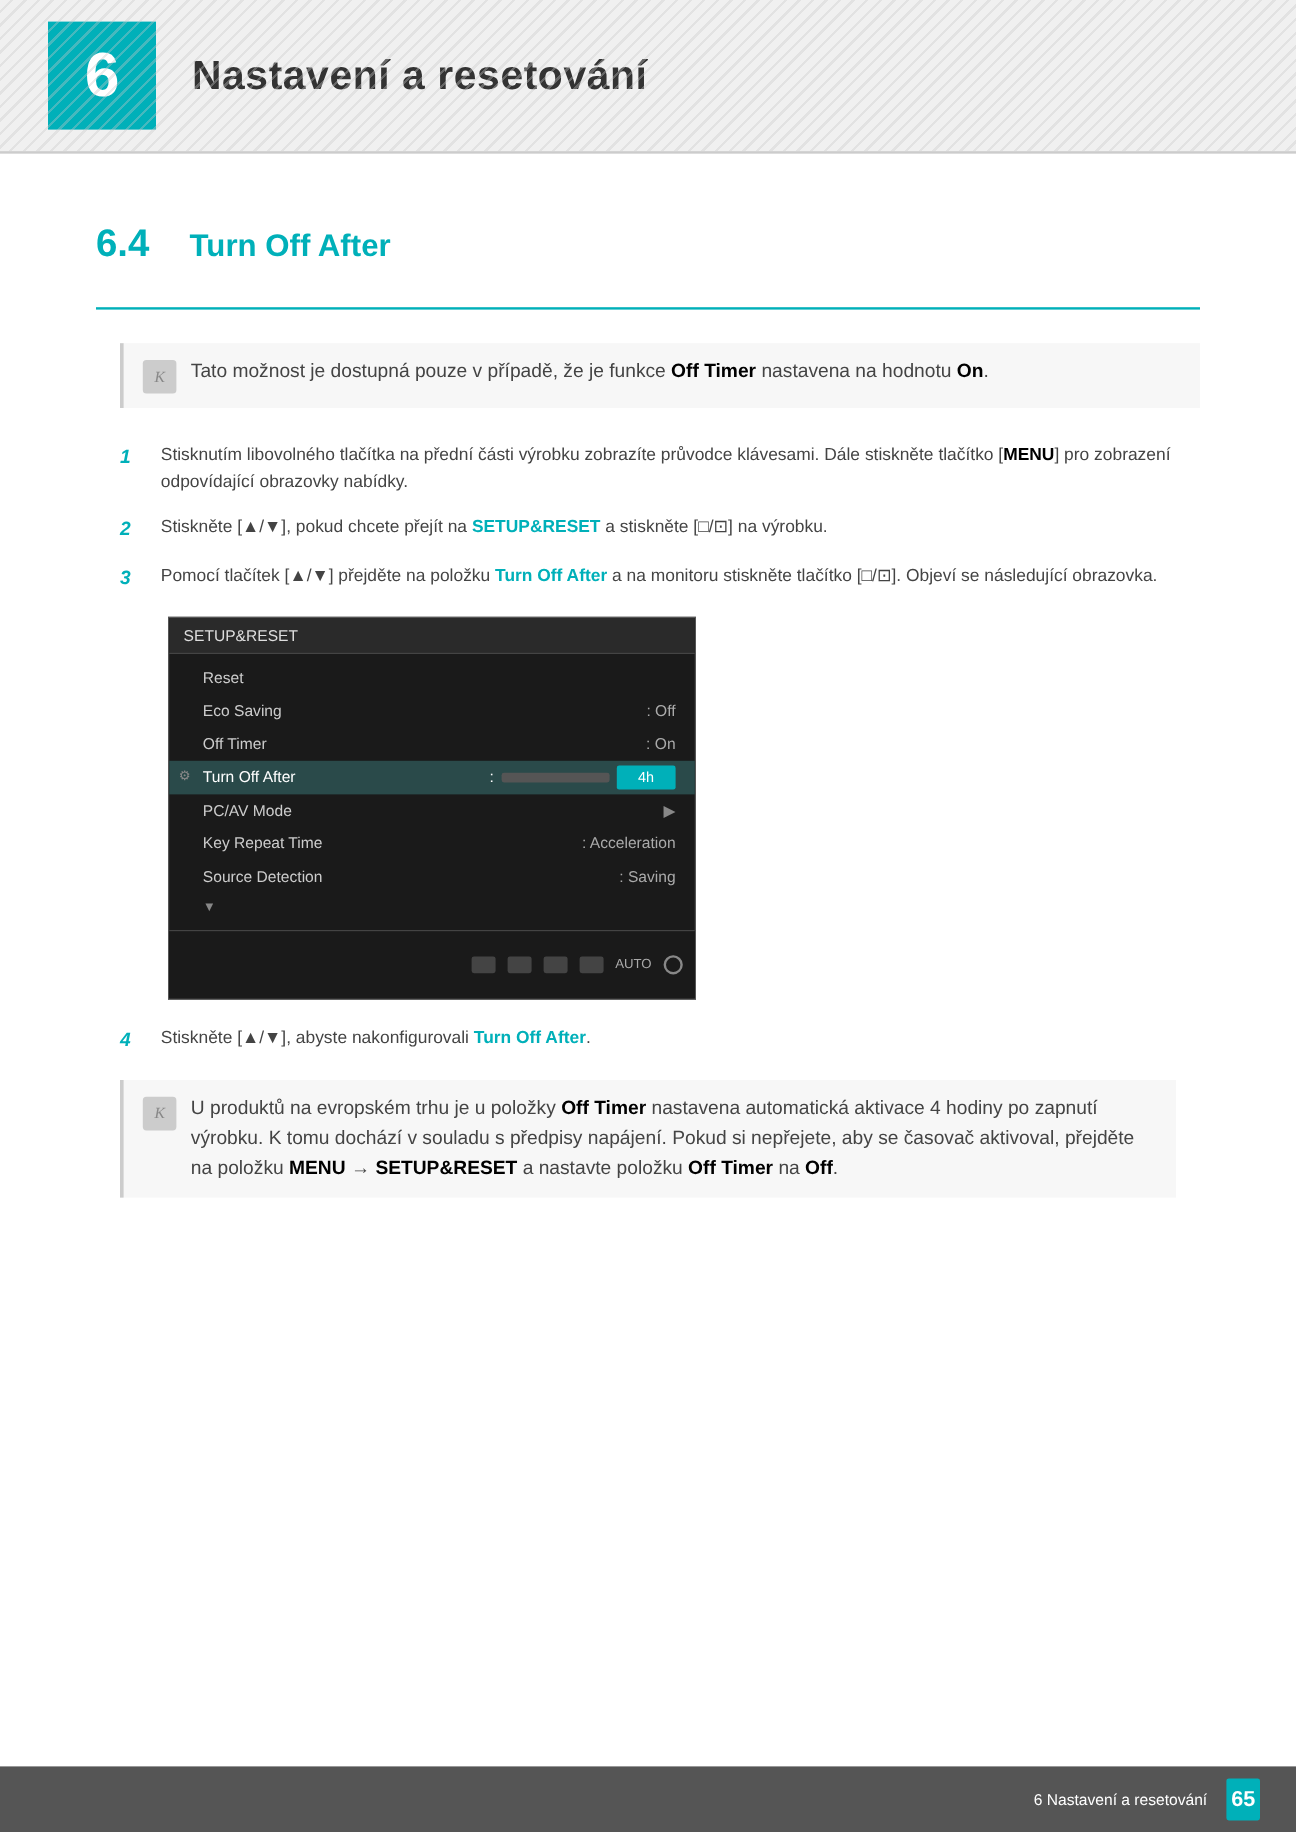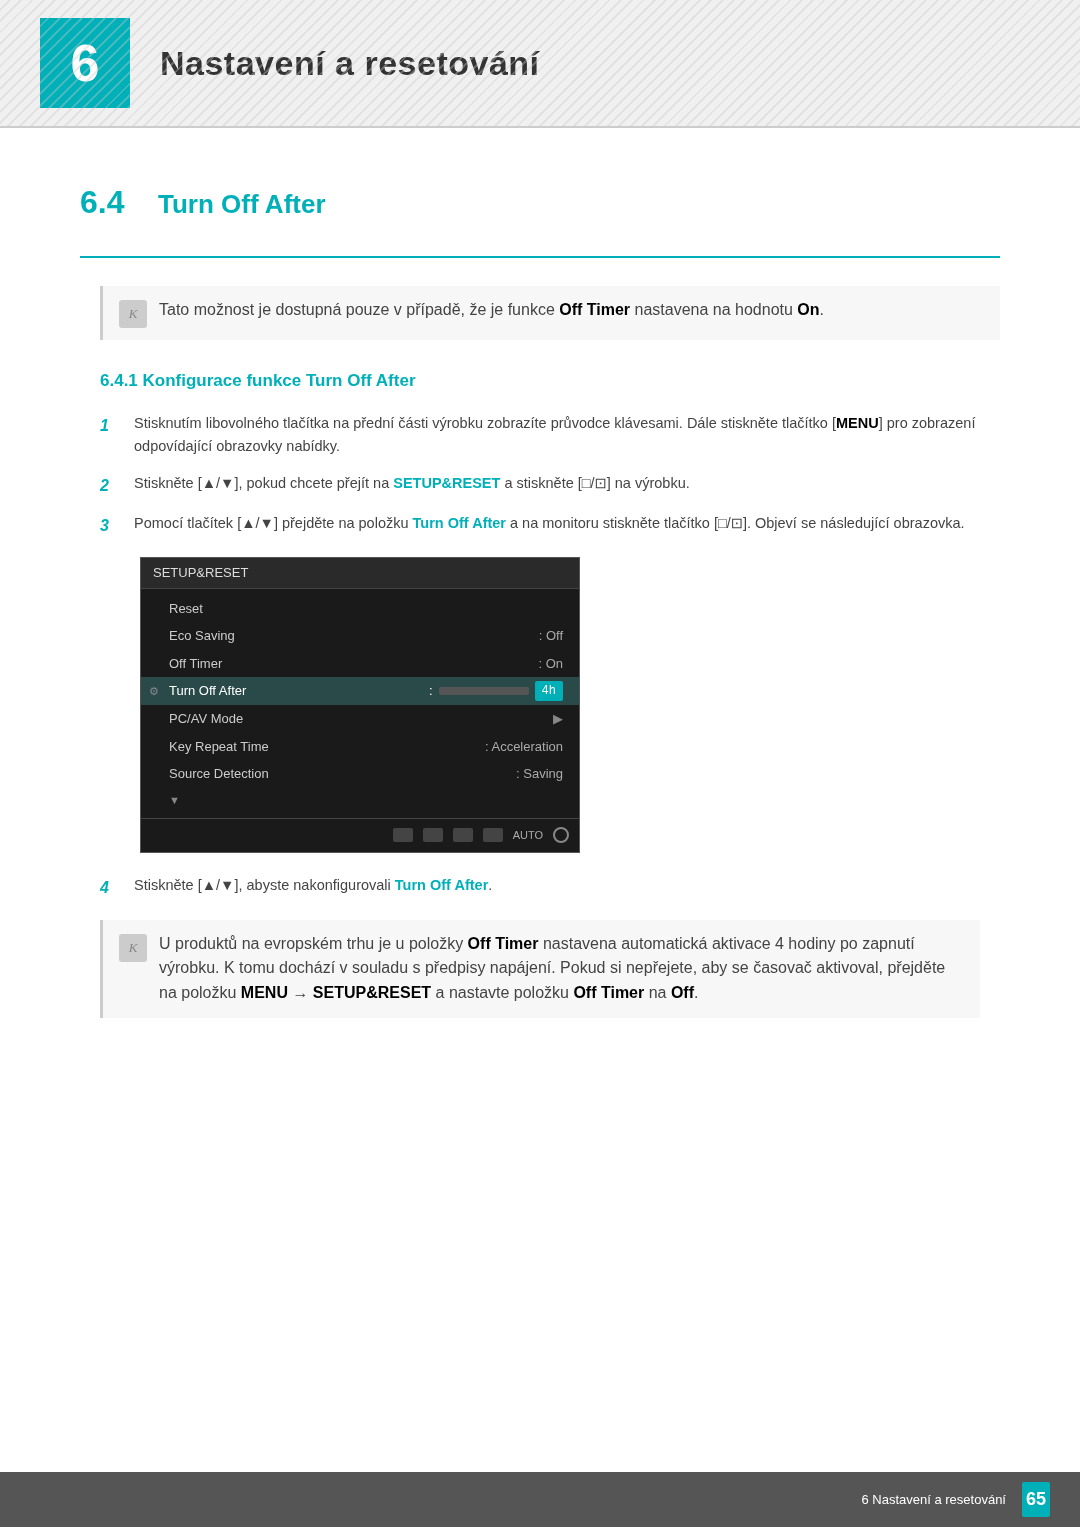--- a/index.html
+++ b/index.html
@@ -229,29 +229,28 @@
     .osd-slider-fill {
       width: 20px;
       height: 8px;
       background: #00d0d8;
       border-radius: 2px 0 0 2px;
     }
     .osd-slider-label {
       color: #fff;
       font-size: 12px;
       background: #00b0b9;
-      padding: 1px 7px;
+      padding: 1px 18px;
       border-radius: 2px;
-      font-family: Liberation Mono, monospace;
     }
     
     .osd-controls {
       background: #1a1a1a;
       border-top: 1px solid #444;
-      padding: 8px 10px;
+      padding: 20px 10px;
       display: flex;
       align-items: center;
       gap: 10px;
       justify-content: flex-end;
     }
     .osd-ctrl-btn {
       width: 20px;
       height: 14px;
       background: #555;
       border-radius: 2px;
@@ -358,24 +357,20 @@
 
   <div class="note-box">
     <div class="note-icon">
         <em>K</em>
       </div>
     <div class="note-text">
       <span>Tato možnost je dostupná pouze v případě, že je funkce </span><span class="highlight">Off Timer</span><span> nastavena na hodnotu </span><span class="highlight">On</span><span>.</span>
     </div>
   </div>
 
-  <div class="subsection-heading">
-    <span>6.4.1</span>
-    <span> Konfigurace funkce Turn Off After</span>
-  </div>
 
   <ul class="steps-list">
 
     <li>
       <span class="step-number">1</span>
       <span class="step-text">
         Stisknutím libovolného tlačítka na přední části výrobku zobrazíte průvodce klávesami. Dále stiskněte tlačítko [<span class="key">MENU</span>] pro zobrazení odpovídající obrazovky nabídky.
       </span>
     </li>
 

